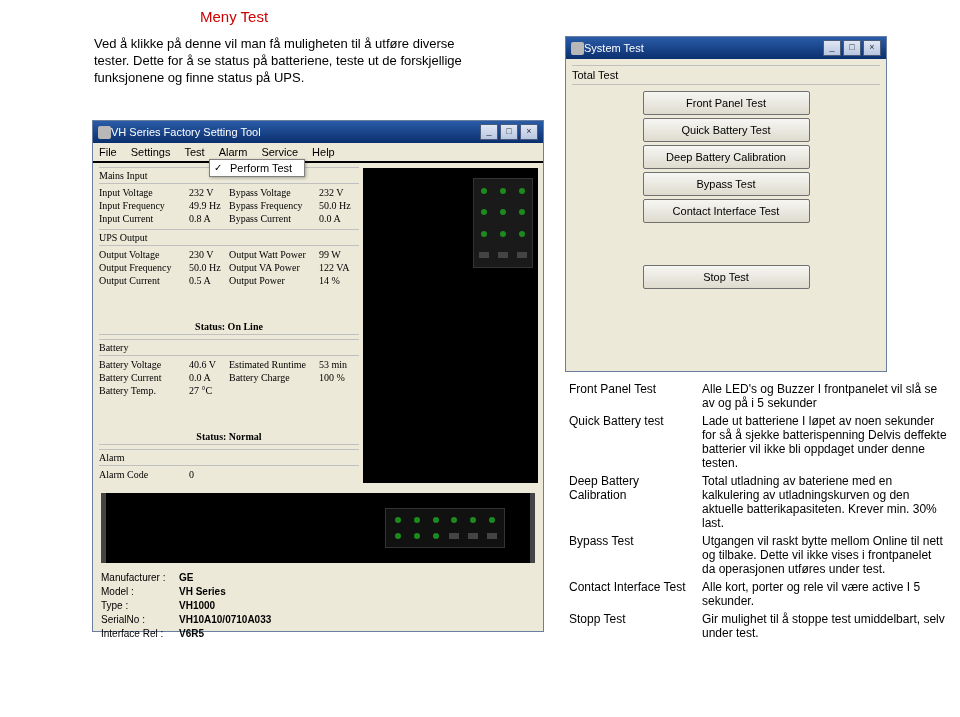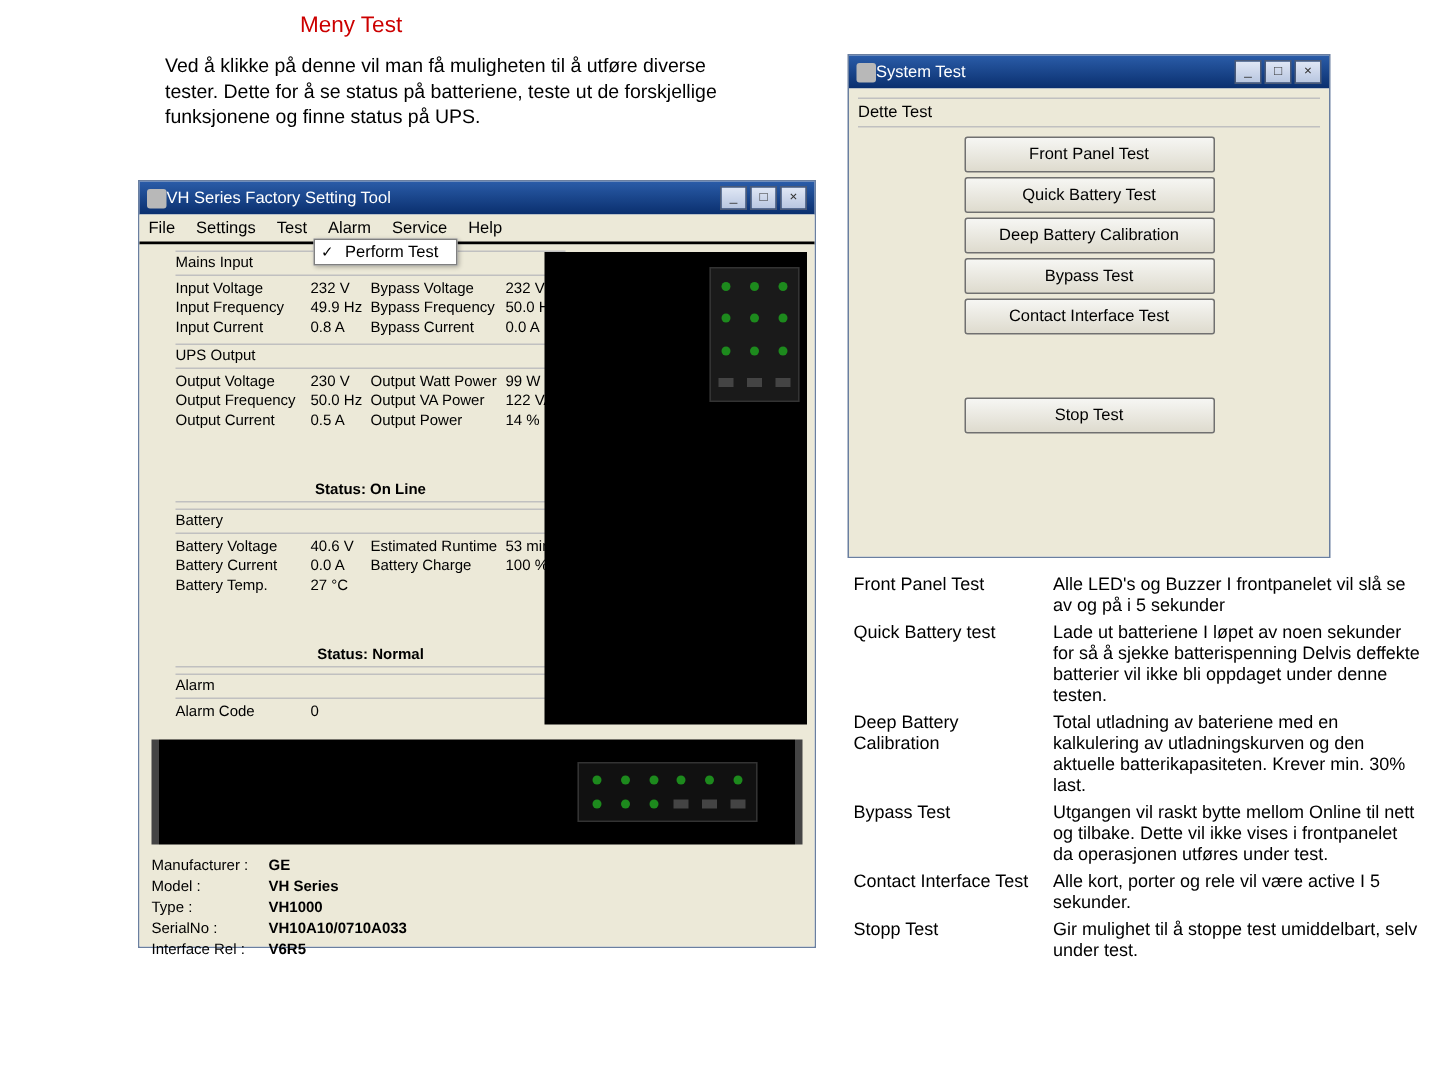--- a/index.html
+++ b/index.html
@@ -25,21 +25,20 @@
     font-size: 15px;
     text-align: right;
   }
   .intro {
     position: absolute;
     left: 94px;
     top: 36px;
     width: 380px;
     font-size: 13px;
     line-height: 1.3;
-    margin-left: 16px;
   }
   .main-window {
     position: absolute;
     left: 92px;
     top: 120px;
     width: 450px;
     border: 1px solid #6a7fa0;
   }
   .system-window {
     position: absolute;
@@ -115,24 +114,25 @@
     background: #ece9d8;
     padding: 4px 8px;
     font-size: 10px;
     color: #000;
     position: relative;
     min-height: 460px;
   }
 
   .left-readout {
     position: absolute;
-    left: 24px;
+    left: 6px;
     top: 4px;
     width: 260px;
     font-size: 10px;
+    font-family: Liberation Serif, serif;
   }
   .section {
     margin-bottom: 4px;
   }
   .sec-title {
     font-size: 10px;
     padding: 2px 0;
     border-top: 1px solid #c0c0c0;
     border-bottom: 1px solid #c0c0c0;
     margin-bottom: 2px;
@@ -456,21 +456,21 @@
       <span class="wrench-icon"></span>
       <span>System Test</span>
     </div>
     <div class="titlebar-buttons">
       <div class="tbtn">_</div>
       <div class="tbtn">□</div>
       <div class="tbtn">×</div>
     </div>
   </div>
   <div class="st-body">
-    <div class="st-section">Dette Test</div>
+    <div class="st-section">Total Test</div>
     <div class="win-button">Front Panel Test</div>
     <div class="win-button">Quick Battery Test</div>
     <div class="win-button">Deep Battery Calibration</div>
     <div class="win-button">Bypass Test</div>
     <div class="win-button">Contact Interface Test</div>
     <div class="stop-gap"></div>
     <div class="win-button">Stop Test</div>
   </div>
 </div>
 

